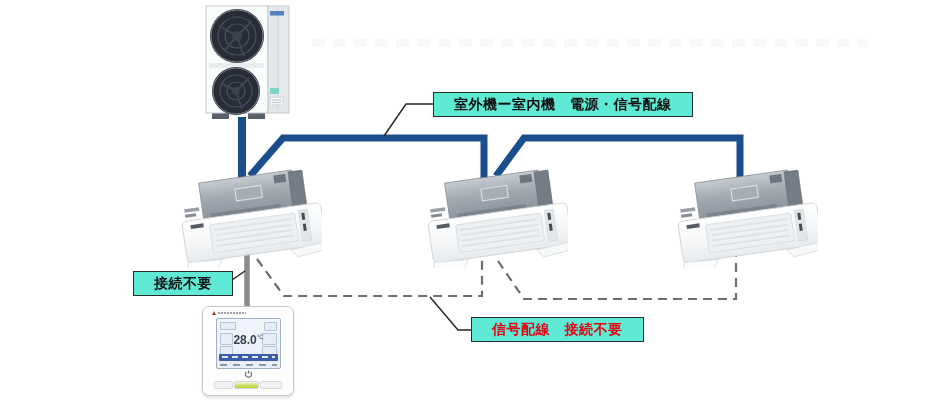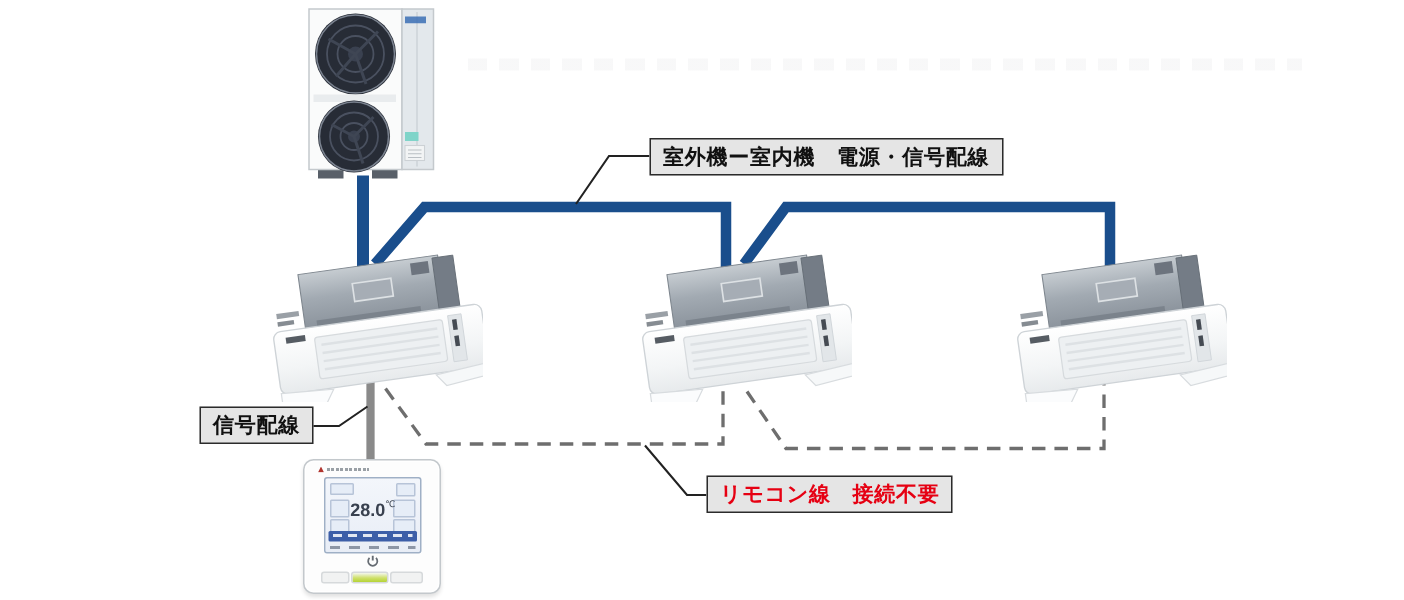--- a/index.html
+++ b/index.html
@@ -14,22 +14,22 @@
   #wire-layer{position:absolute;left:0;top:0;width:936px;height:400px;}
 
   
   .ghost{
     left:312px;top:39px;width:556px;height:8px;opacity:.55;
     background:repeating-linear-gradient(90deg,rgba(125,128,138,.10) 0 13px,rgba(0,0,0,0) 13px 21px);
   }
 
   
   .callout{
-    position:absolute;background:#e5e5e5;border:1.4px solid #2b2b2b;
-    padding:3px 8px;white-space:nowrap;font-weight:bold;color:#111;
+    position:absolute;background:#5eead4;border:1.4px solid #2b2b2b;
+    padding:3px 20px;white-space:nowrap;font-weight:bold;color:#111;
     font-size:14px;line-height:17px;letter-spacing:.5px;
   }
   .callout.red{color:#e60012;}
 
   
   .remote{
     left:202px;top:306px;width:90px;height:88px;background:#fdfdfd;
     border:1px solid #c3c8cc;border-radius:7px;
     box-shadow:0 2px 3px rgba(0,0,0,.12), inset 0 0 0 1px #fff;
   }
@@ -188,19 +188,19 @@
       <span class="rbtn" style="left:11px;width:17px"></span>
       <span class="rbtn led" style="left:31px;width:23px"></span>
       <span class="rbtn" style="left:57px;width:20px"></span>
     </div>
   </div>
 
   <div class="callout" style="left:433px;top:92px">
     <span>室外機ー室内機　電源・信号配線</span>
   </div>
   <div class="callout" style="left:133px;top:271px">
-    <span>信号配線</span>
+    <span>接続不要</span>
   </div>
   <div class="callout red" style="left:471px;top:317px">
-    <span>リモコン線　接続不要</span>
+    <span>信号配線　接続不要</span>
   </div>
 
 </div>
 
 </body></html>

